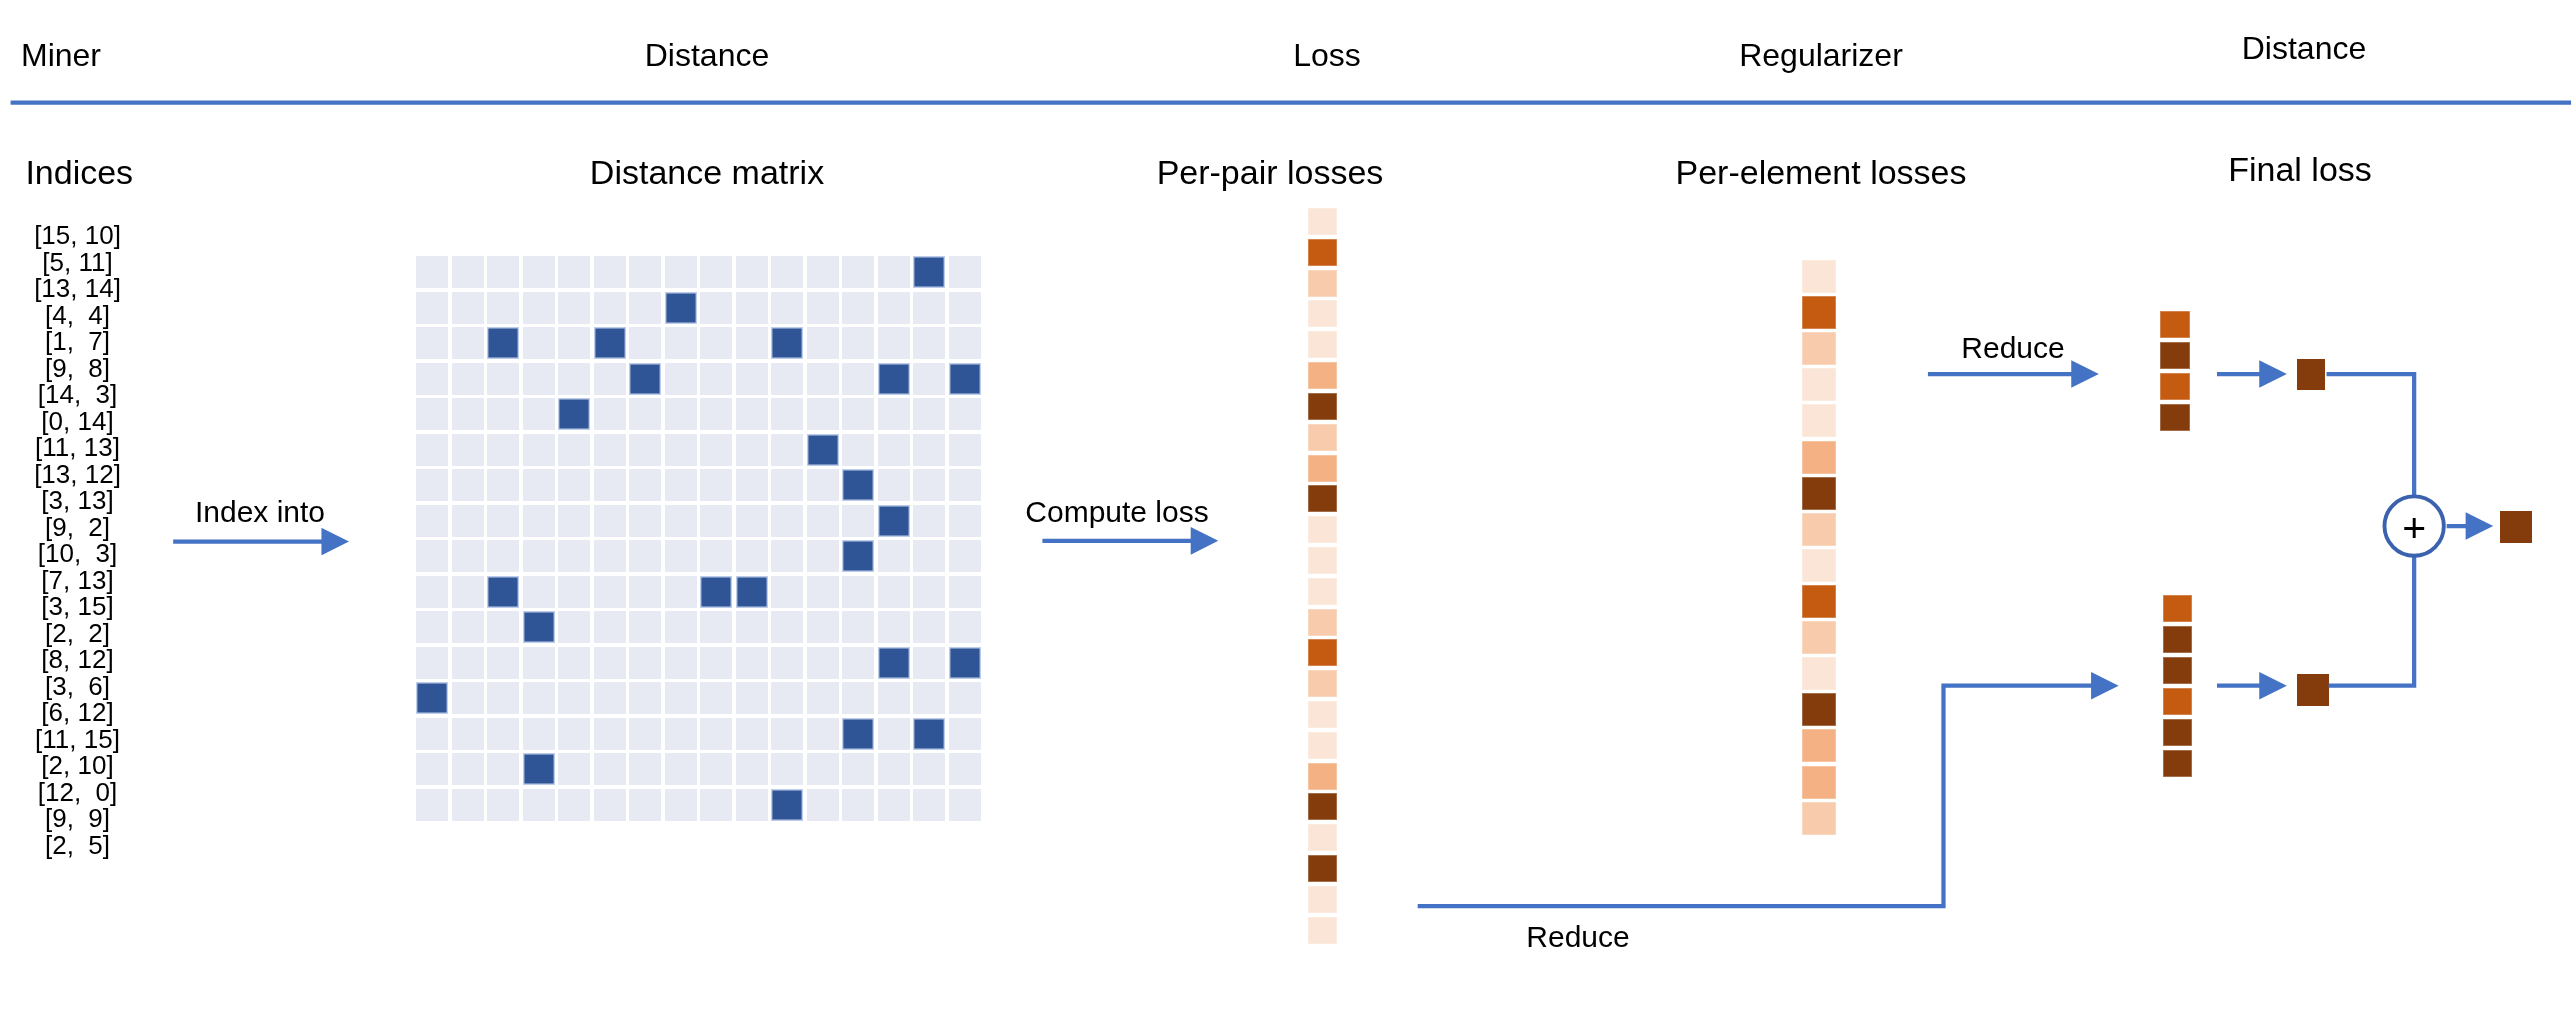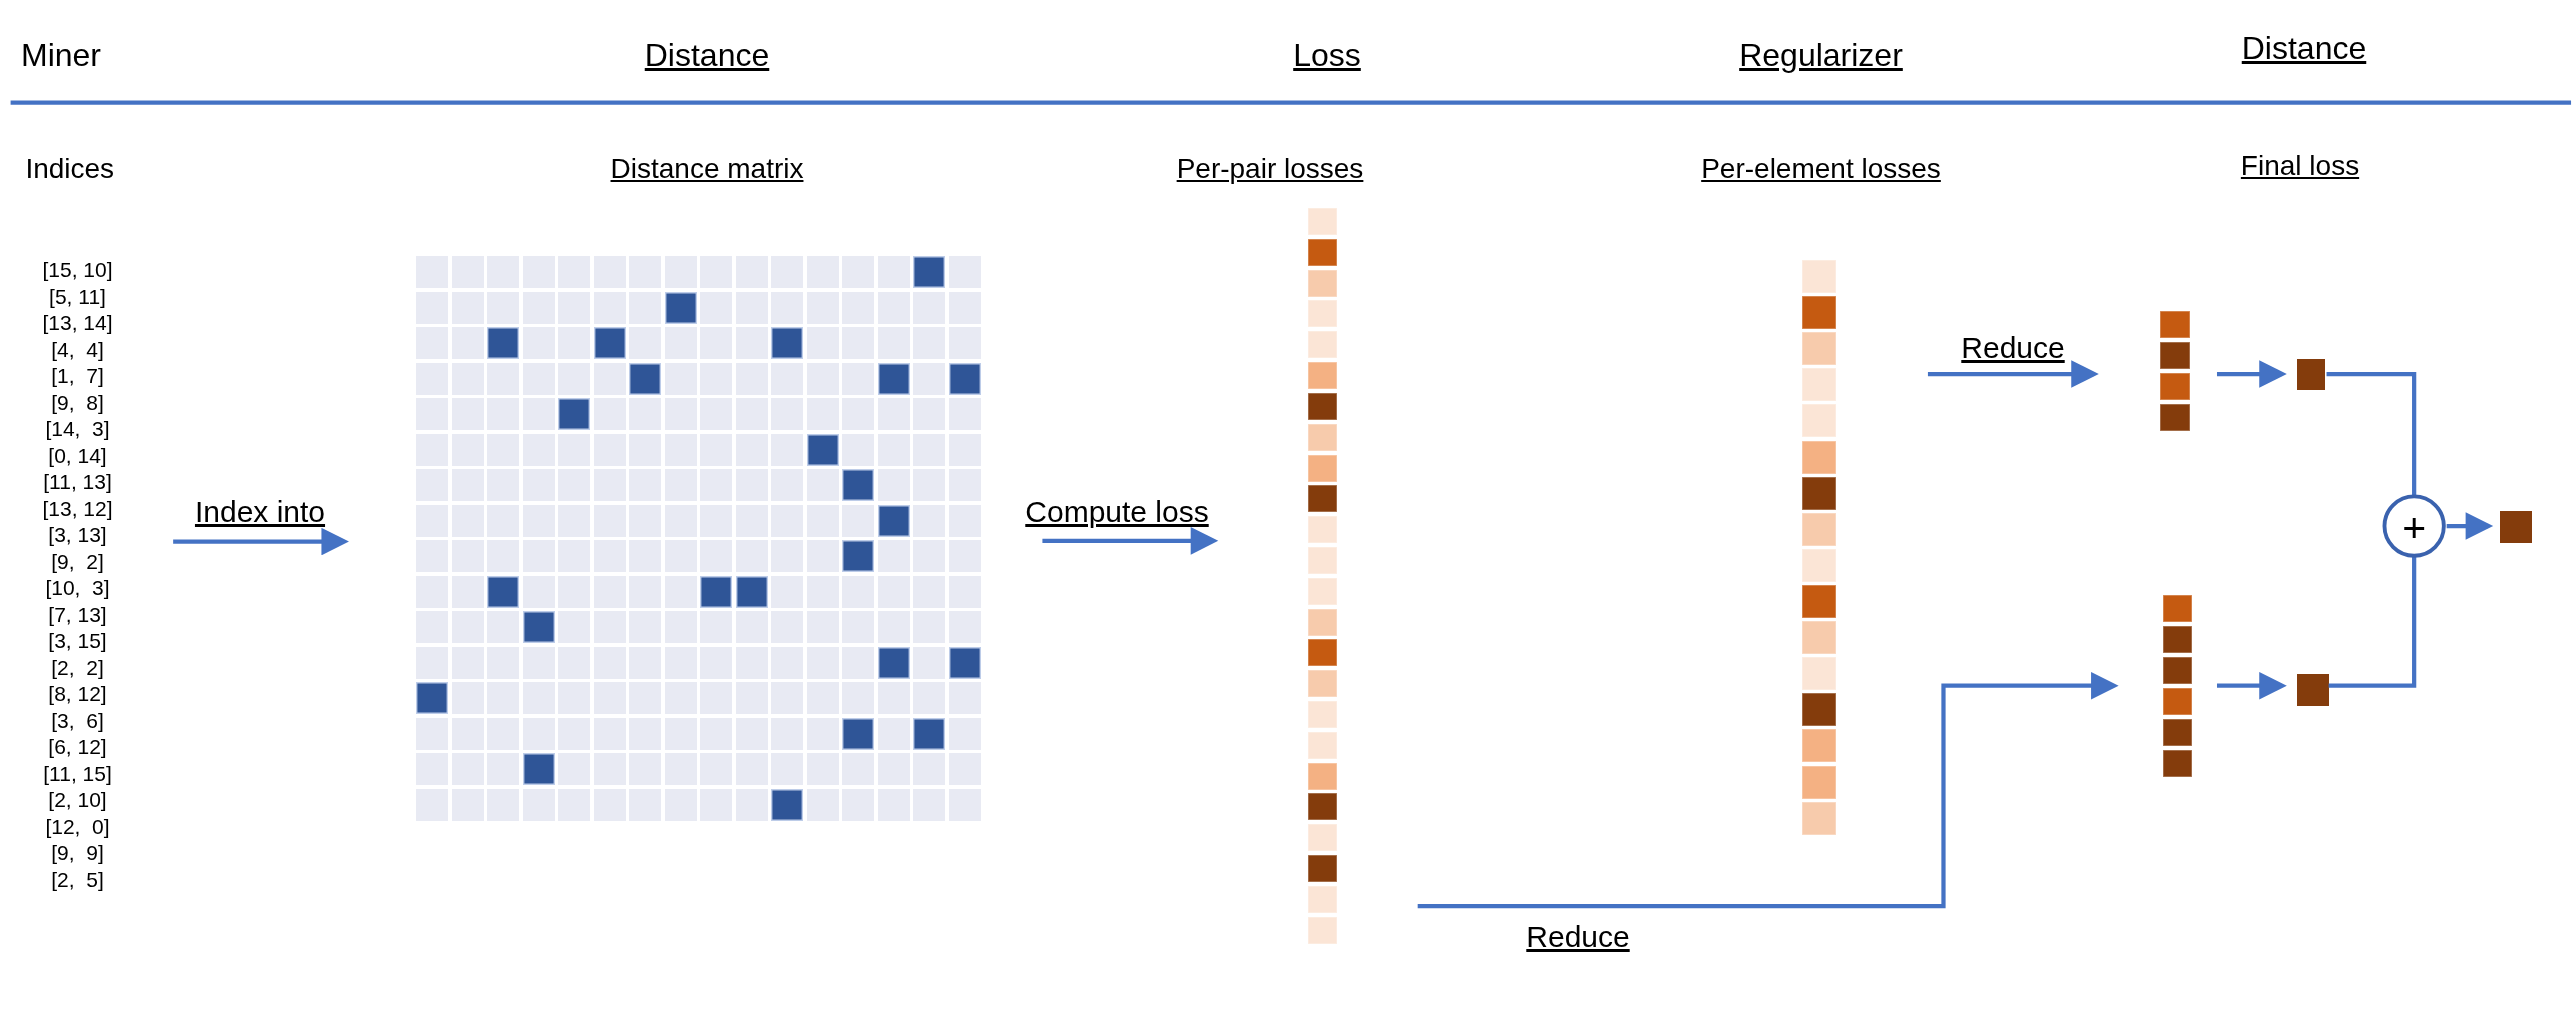--- a/index.html
+++ b/index.html
@@ -1,23 +1,23 @@
 <!DOCTYPE html>
 <html style="font-size:11.3px"><head>
 <meta charset="utf-8">
 <style>
   html,body{margin:0;padding:0;background:#ffffff;}
   body{width:2576px;height:1016px;position:relative;overflow:hidden;
        font-family:"Liberation Sans",sans-serif;color:#000;}
   .abs{position:absolute;}
   .hdr{font-size:32px;white-space:nowrap;}
-  .ctr{transform:translateX(-50%);text-decoration:underline;}
-  .sub{font-size:28px;white-space:nowrap;}
+  .ctr{transform:translateX(-50%);}
+  .sub{font-size:34px;white-space:nowrap;}
   .arrlabel{font-size:30px;white-space:nowrap;}
-  #indices-list{text-align:center;font-size:21px;line-height:26.5px;white-space:pre;margin-top:35px;}
+  #indices-list{text-align:center;font-size:26px;line-height:26.5px;white-space:pre;}
   #matrix{display:grid;grid-template-columns:repeat(16,32px);grid-auto-rows:32px;gap:3.5px;}
   .mcell{background:#E8EAF3;}
   .mcell.on{background:#2F5597;box-shadow:inset 0 0 0 1.4px #BDCCE8;}
   .strip{position:absolute;}
   .strip .cell{box-shadow:inset 0 0 0 0.7px rgba(255,255,255,0.35);}
   svg text{font-family:"Liberation Sans",sans-serif;}
 </style>
 </head>
 <body>
 

